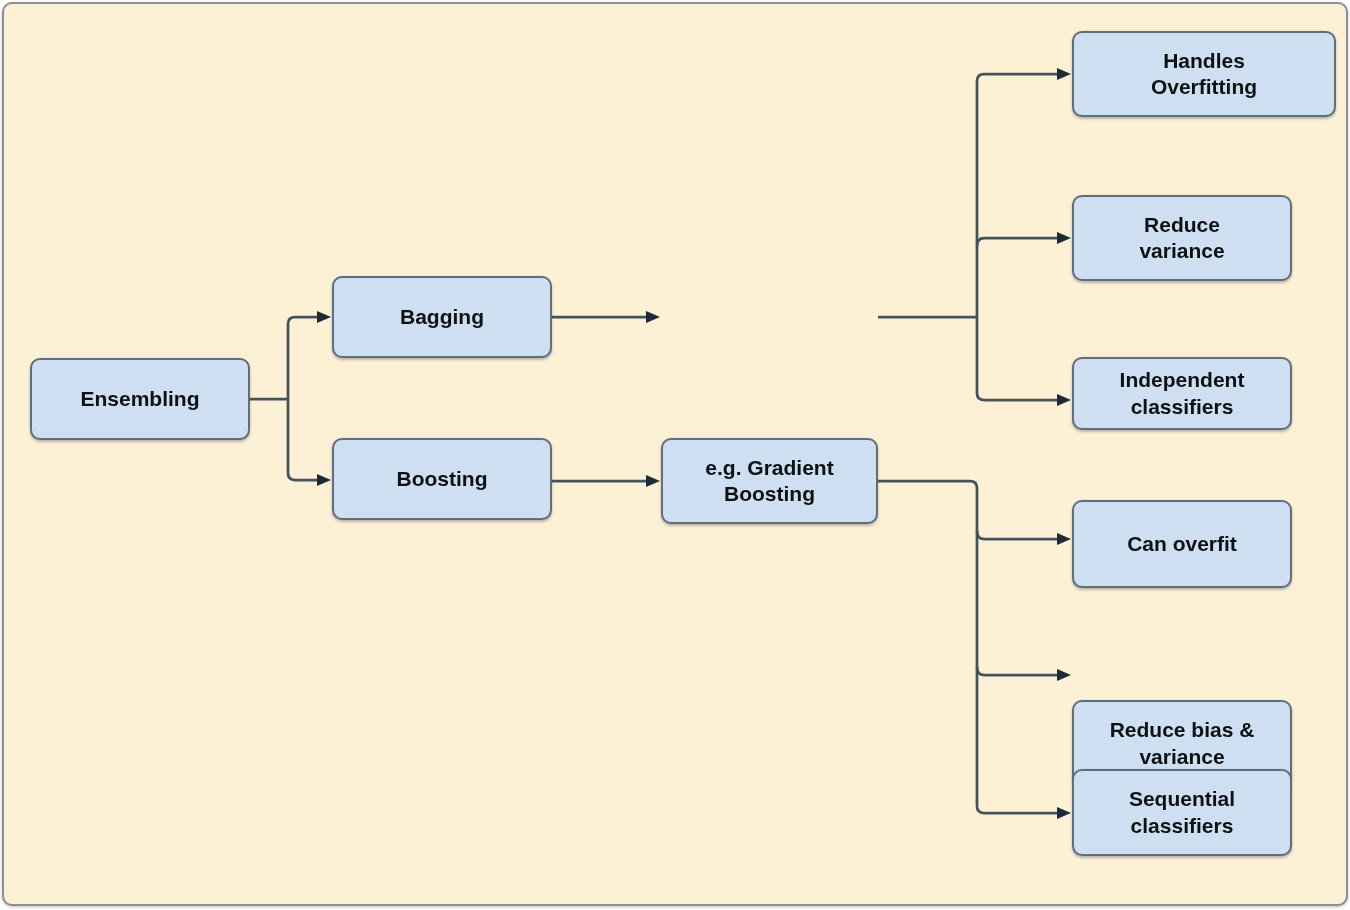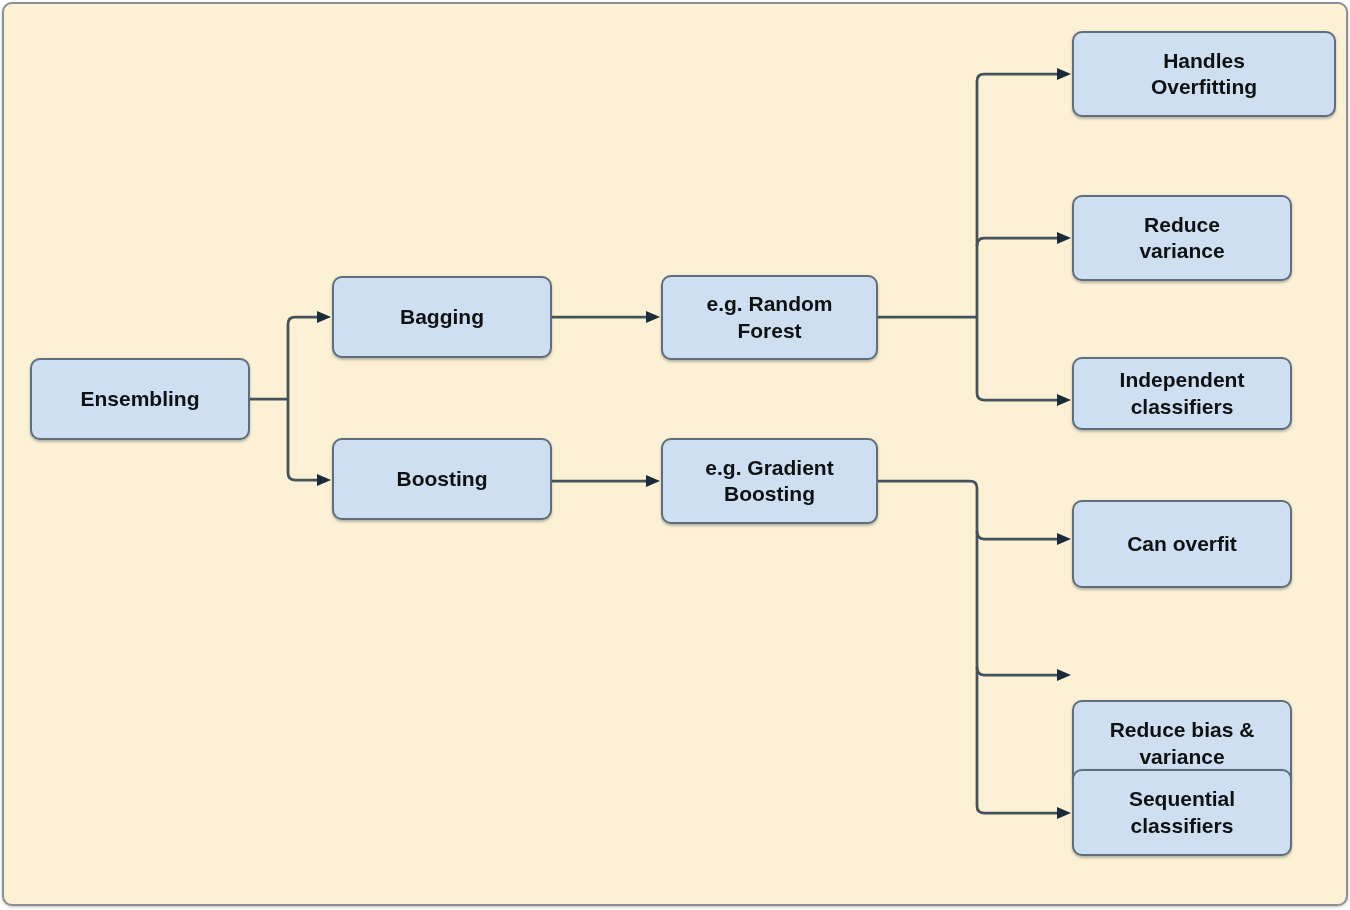--- a/index.html
+++ b/index.html
@@ -87,22 +87,20 @@
     <path class="wire" marker-end="url(#arrow)" d="M 977 531 Q 977 539 984 539 H 1058"></path>
     <path class="wire" marker-end="url(#arrow)" d="M 977 667 Q 977 675 984 675 H 1058"></path>
   </svg>
 
   <div class="node" style="left:30px; top:358px; width:220px; height:82px;">Ensembling</div>
 
   <div class="node" style="left:332px; top:276px; width:220px; height:82px;">Bagging</div>
 
   <div class="node" style="left:332px; top:438px; width:220px; height:82px;">Boosting</div>
 
-  <div class="node" style="left:661px; top:275px; width:217px; height:85px;">e.g. Random
-Forest</div>
 
   <div class="node" style="left:661px; top:438px; width:217px; height:86px;">e.g. Gradient
 Boosting</div>
 
   <div class="node" style="left:1072px; top:31px; width:264px; height:86px;">Handles
 Overfitting</div>
 
   <div class="node" style="left:1072px; top:195px; width:220px; height:86px;">Reduce
 variance</div>
 

